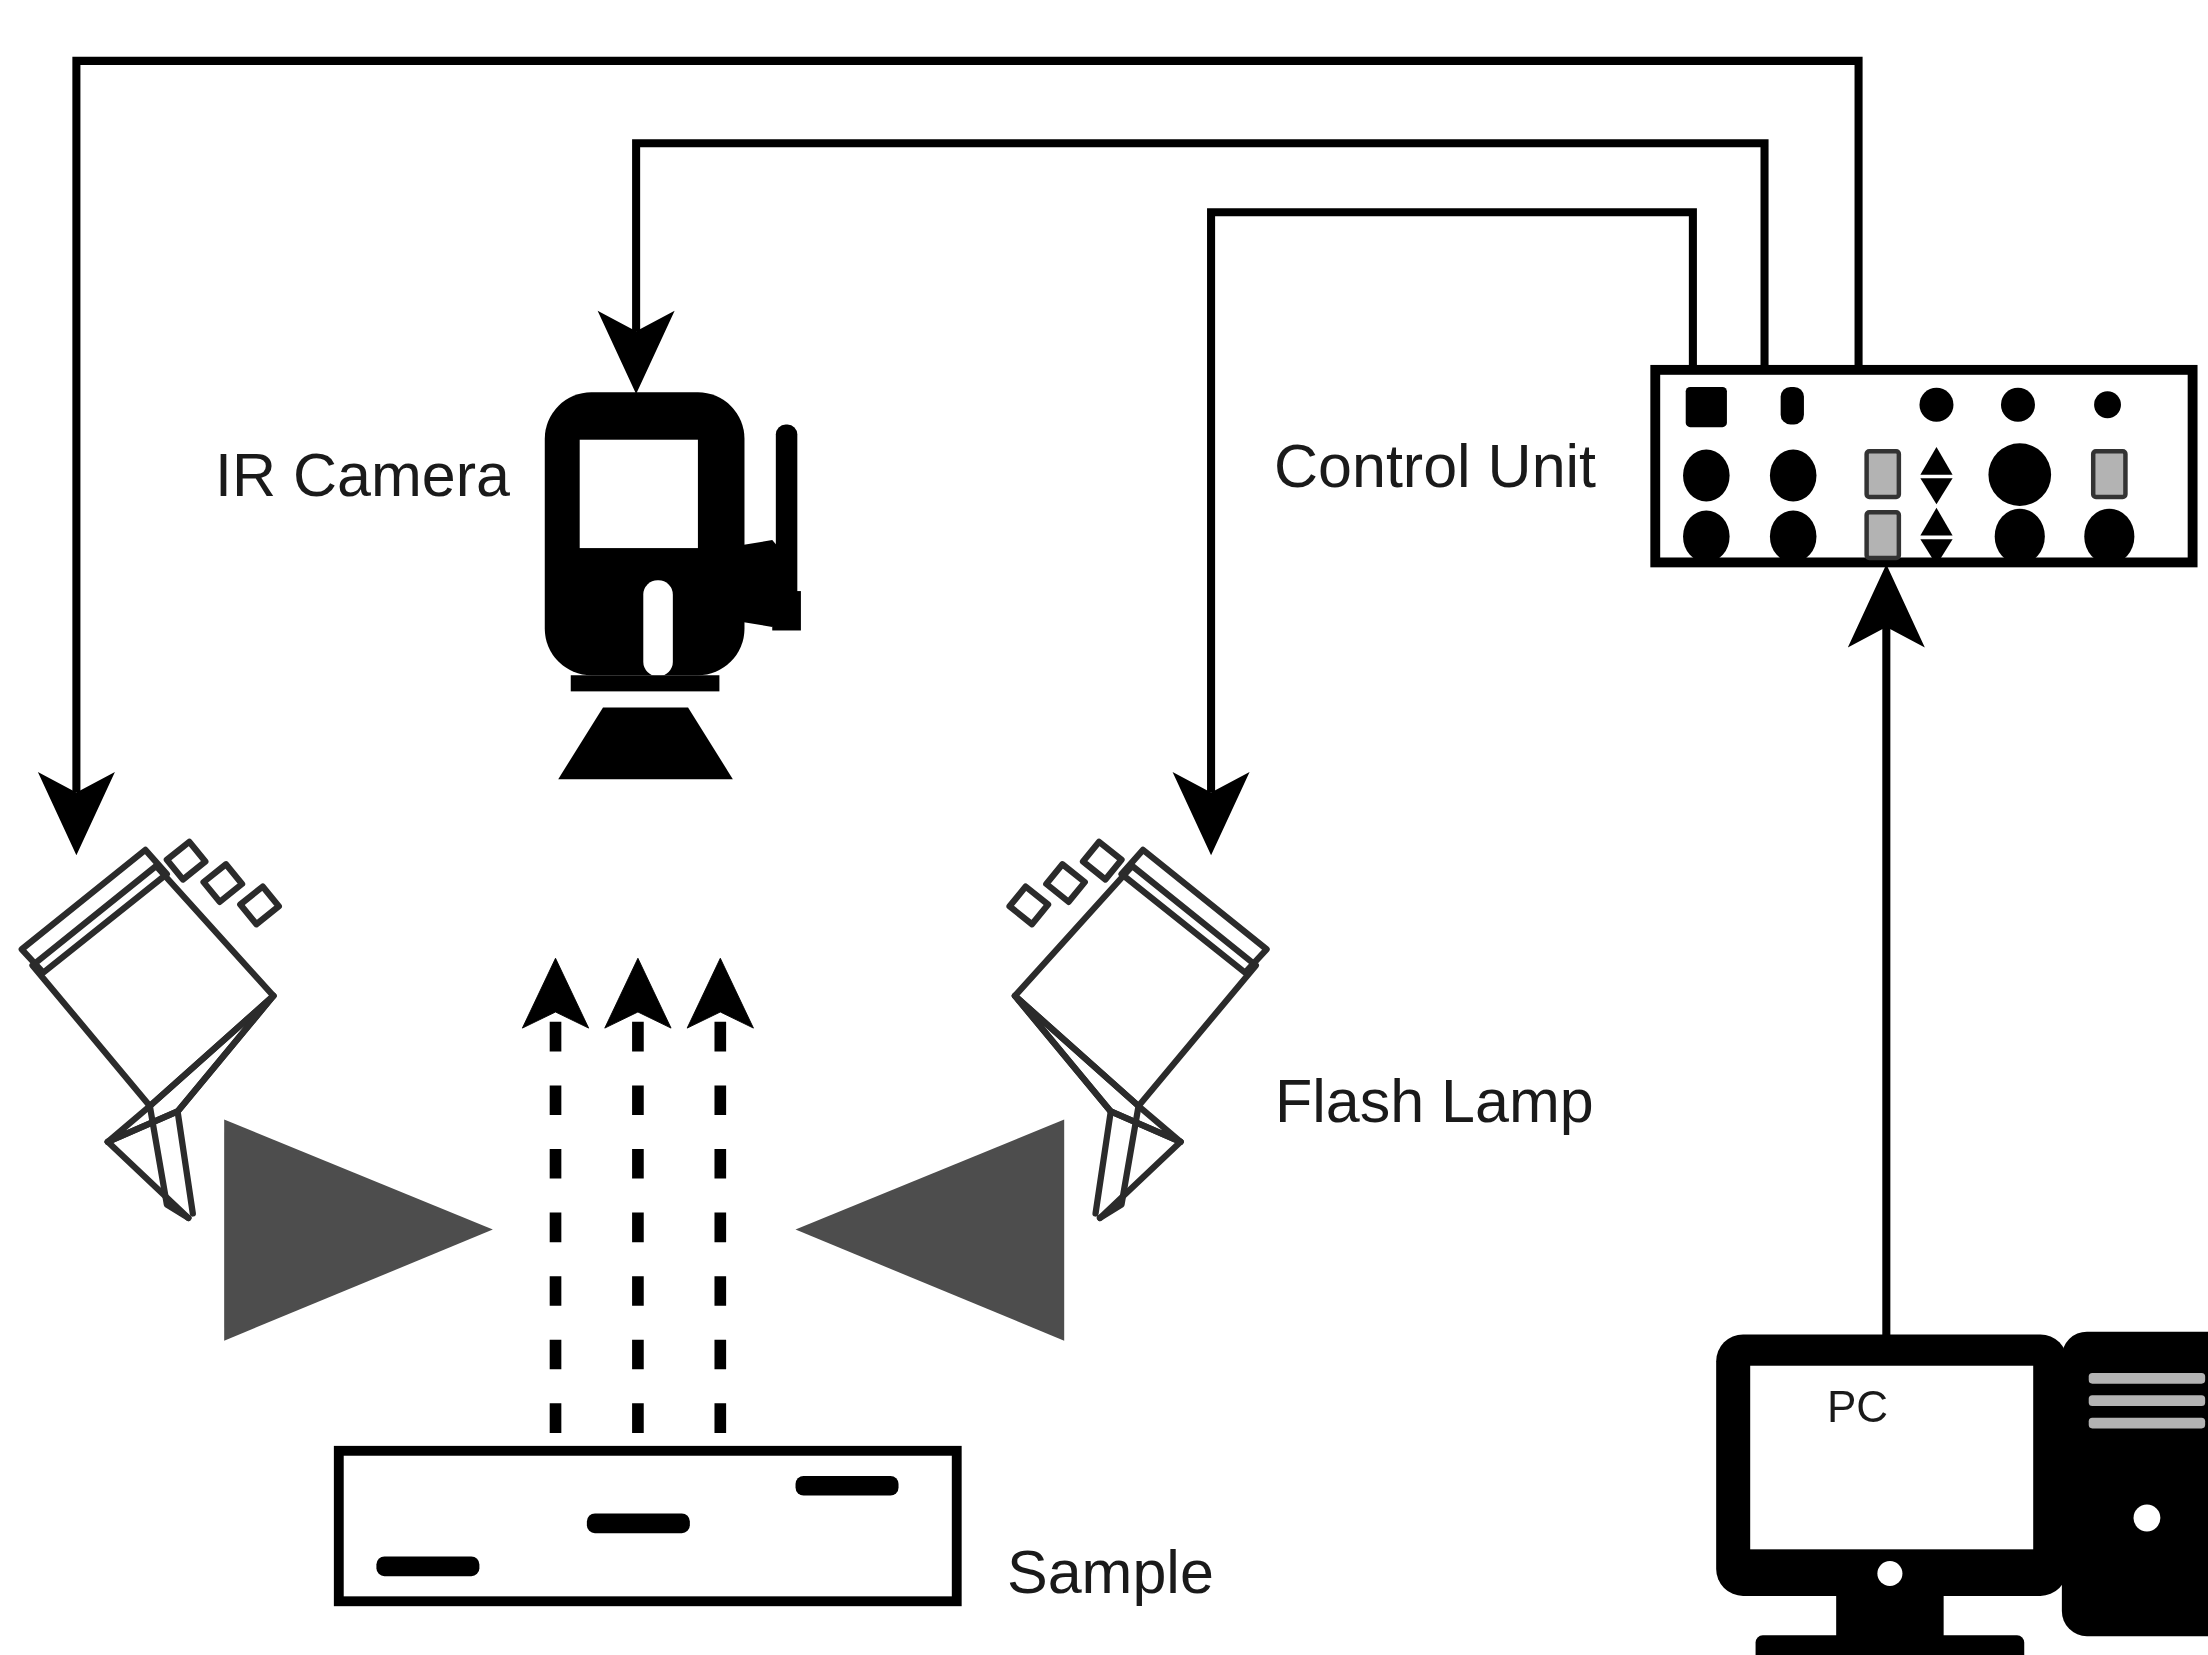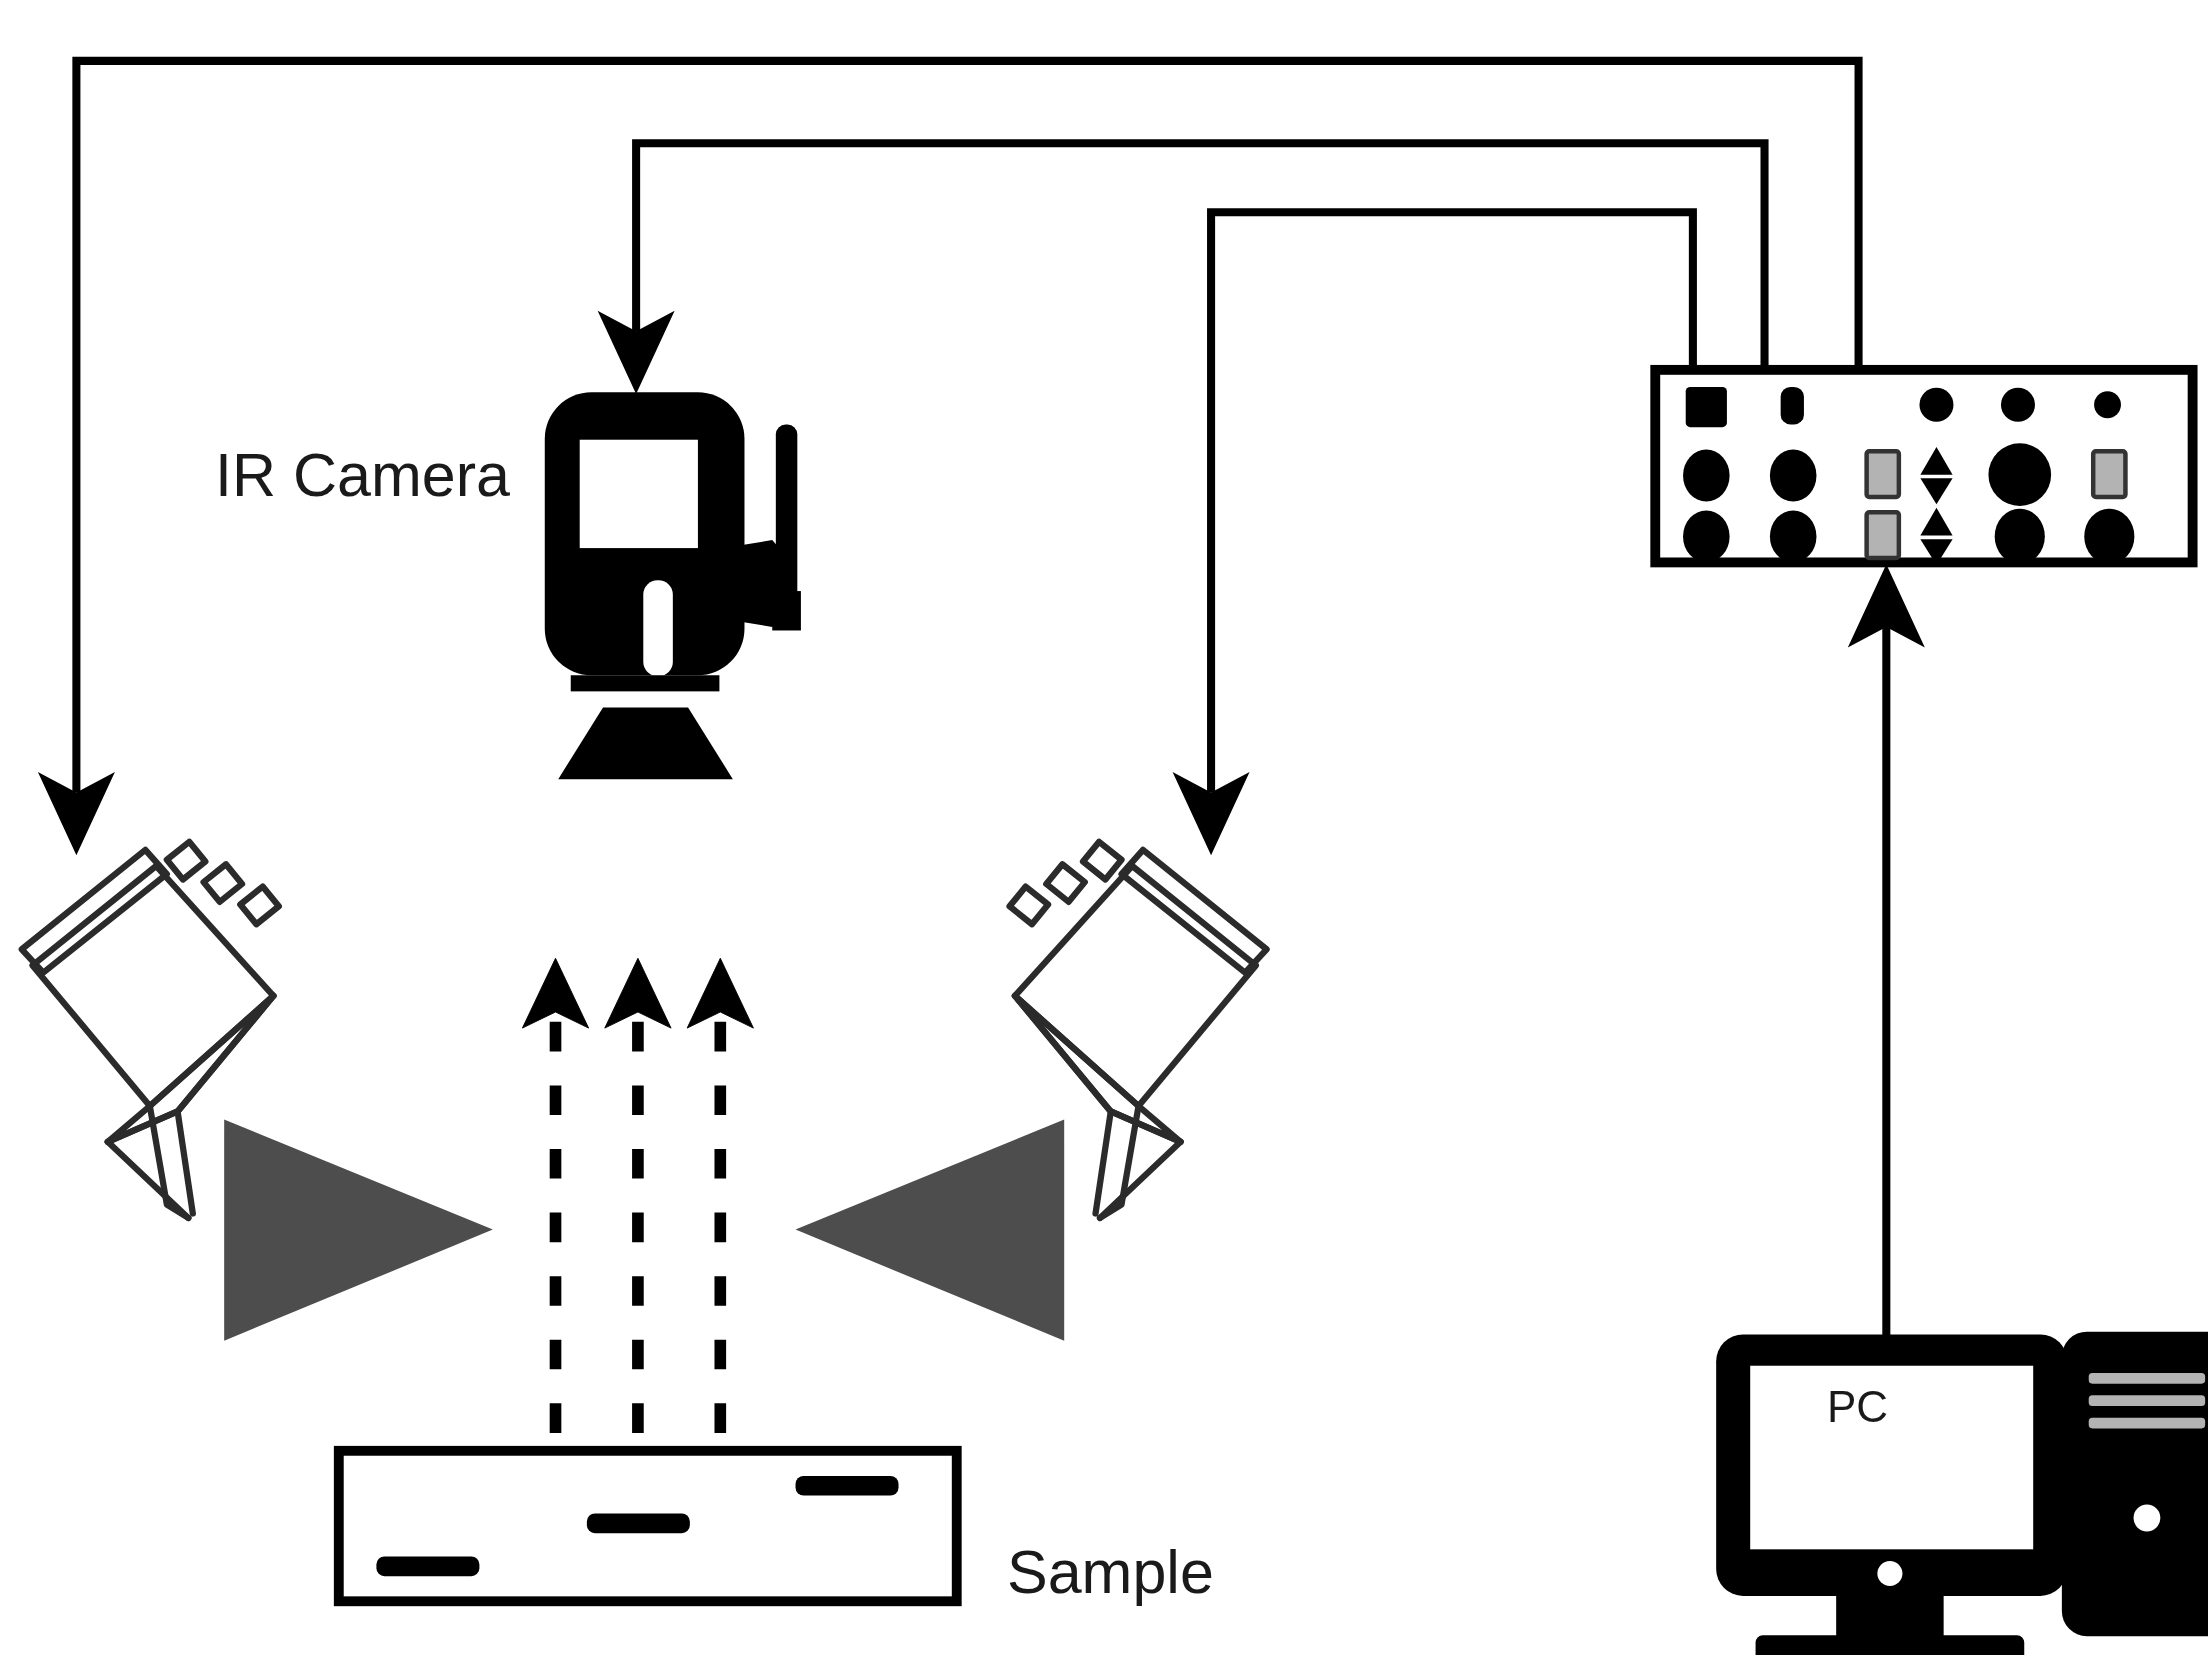--- a/index.html
+++ b/index.html
@@ -183,20 +183,22 @@
       <rect x="2332" y="1533" width="130" height="12" rx="4" fill="#b3b3b3"></rect>
       <rect x="2332" y="1558" width="130" height="12" rx="4" fill="#b3b3b3"></rect>
       <rect x="2332" y="1583" width="130" height="12" rx="4" fill="#b3b3b3"></rect>
       <circle cx="2397" cy="1695" r="15" fill="#ffffff"></circle>
     </g>
 
   </svg>
 
   <div class="lbl" id="label-ir-camera">IR Camera</div>
 
-
+  <div class="lbl" id="label-control-unit">Control Unit</div>
+
+  <div class="lbl" id="label-flash-lamp">Flash Lamp</div>
 
   <div class="lbl" id="label-sample">Sample</div>
 
   <div class="lbl" id="label-pc">PC</div>
 
 </div>
 
 
 </body></html>

